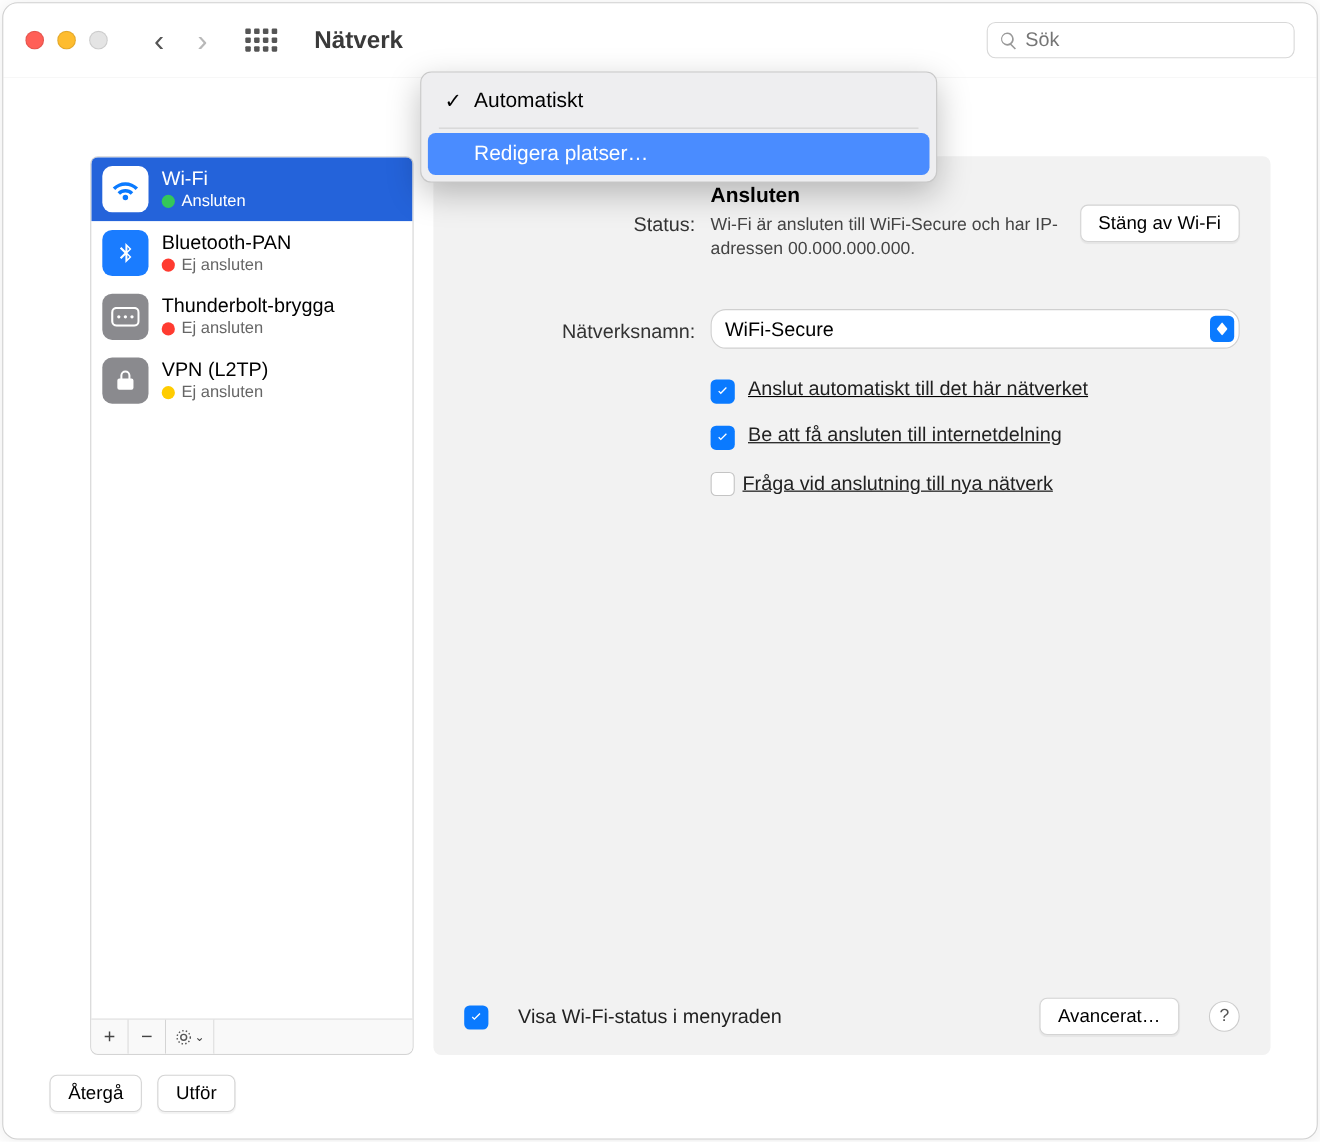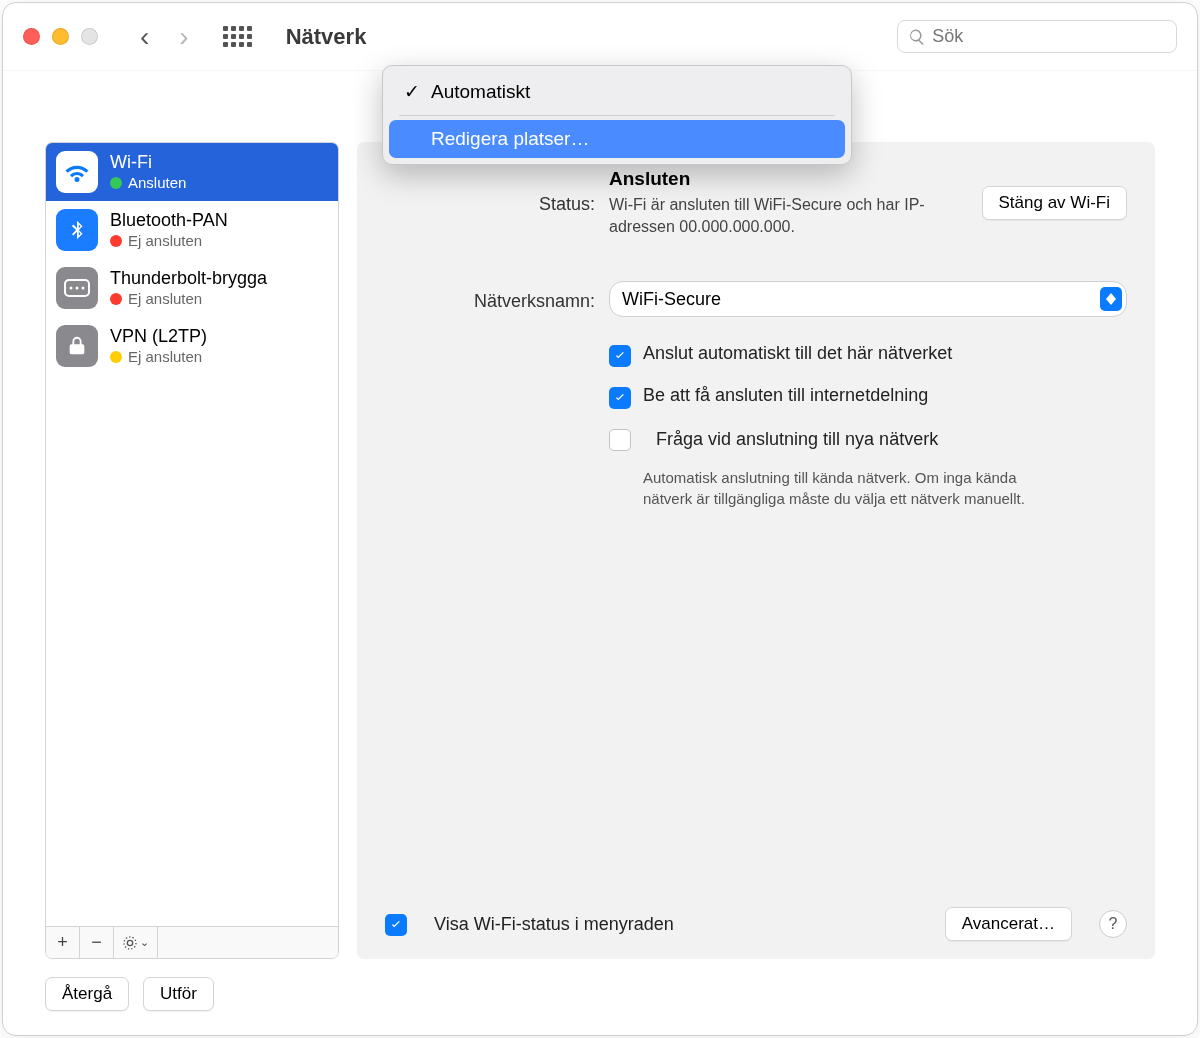--- a/index.html
+++ b/index.html
@@ -71,21 +71,21 @@
   position: relative;
 }
 .location-row {
   display: flex;
   justify-content: center;
   align-items: center;
   gap: 10px;
   margin-bottom: 20px;
 }
 .location-label { font-size: 18px; color: #333; }
-.main-row { display: flex; gap: 18px; flex: 1; }
+.main-row { display: flex; gap: 18px; flex: 1; margin-left: 37px; }
 .sidebar {
   width: 294px;
   display: flex;
   flex-direction: column;
   border: 1px solid #d4d4d4;
   border-radius: 7px;
   background: #fff;
   overflow: hidden;
 }
 .service-list { flex: 1; }
@@ -364,45 +364,44 @@
                     <path d="M5 0l5 6H0z"></path>
                   </svg>
                 <svg viewBox="0 0 10 6">
                     <path d="M5 6L0 0h10z"></path>
                   </svg>
               </span>
             </div>
           </div>
         </div>
 
-        <div class="row" style="margin-top:10px;">
+        <div class="row" style="margin-top:10px;text-decoration:underline;">
           <div class="row-label"></div>
           <div class="row-body">
             <div class="check-row">
               <div class="checkbox checked">
                 <svg viewBox="0 0 24 24">
                     <path d="M9 16l-4-4 1.5-1.5L9 13l8-8L18.5 6.5z"></path>
                   </svg>
               </div>
               <span class="check-label">Anslut automatiskt till det här nätverket</span>
             </div>
             <div class="check-row">
               <div class="checkbox checked">
                 <svg viewBox="0 0 24 24">
                     <path d="M9 16l-4-4 1.5-1.5L9 13l8-8L18.5 6.5z"></path>
                   </svg>
               </div>
               <span class="check-label">Be att få ansluten till internetdelning</span>
             </div>
             <div class="check-row" style="flex-direction:column;align-items:flex-start;">
-              <div style="display:flex;gap:25px;align-items:center;">
+              <div style="display:flex;gap:7px;align-items:center;">
                 <div class="checkbox unchecked"></div>
                 <span class="check-label">Fråga vid anslutning till nya nätverk</span>
               </div>
-              <div class="hint" style="margin-left:34px;">Automatisk anslutning till kända nätverk. Om inga kända nätverk är tillgängliga måste du välja ett nätverk manuellt.</div>
             </div>
           </div>
         </div>
 
         <div class="detail-spacer"></div>
 
         <div class="detail-footer">
           <div class="checkbox checked">
             <svg viewBox="0 0 24 24">
                 <path d="M9 16l-4-4 1.5-1.5L9 13l8-8L18.5 6.5z"></path>

